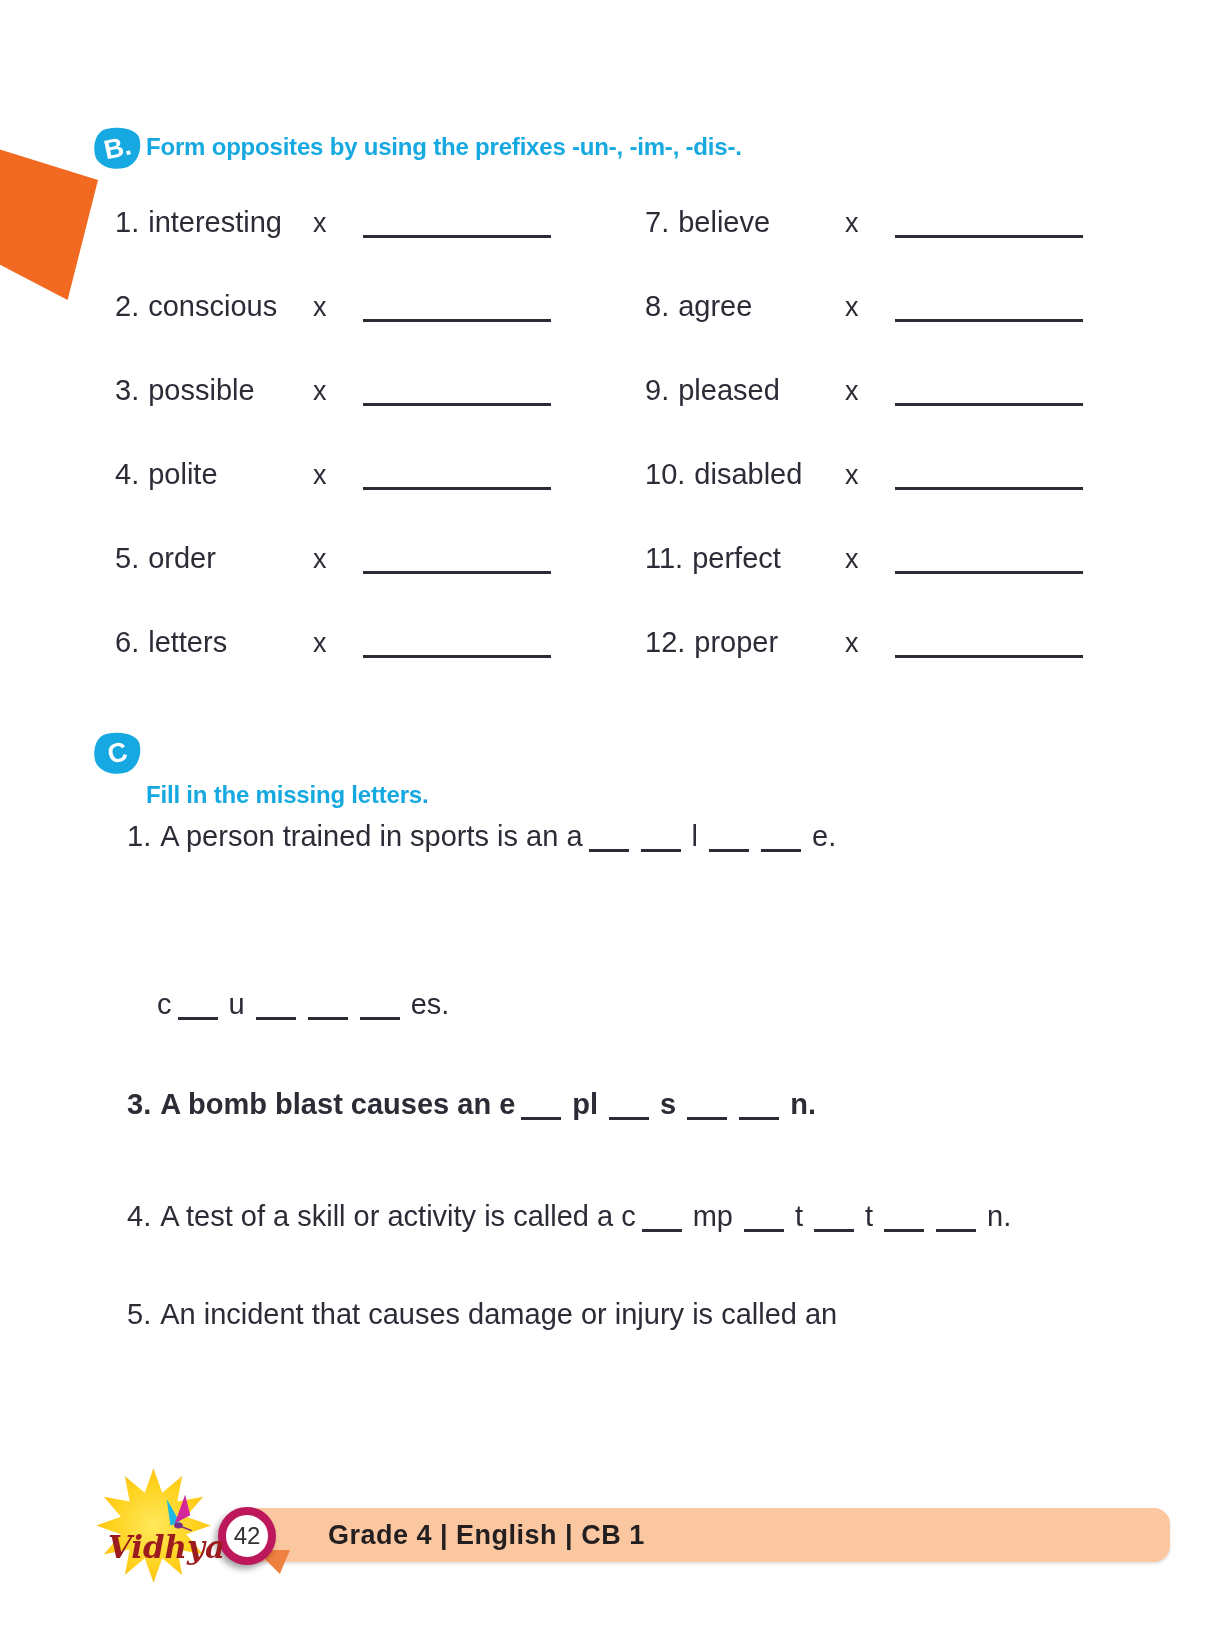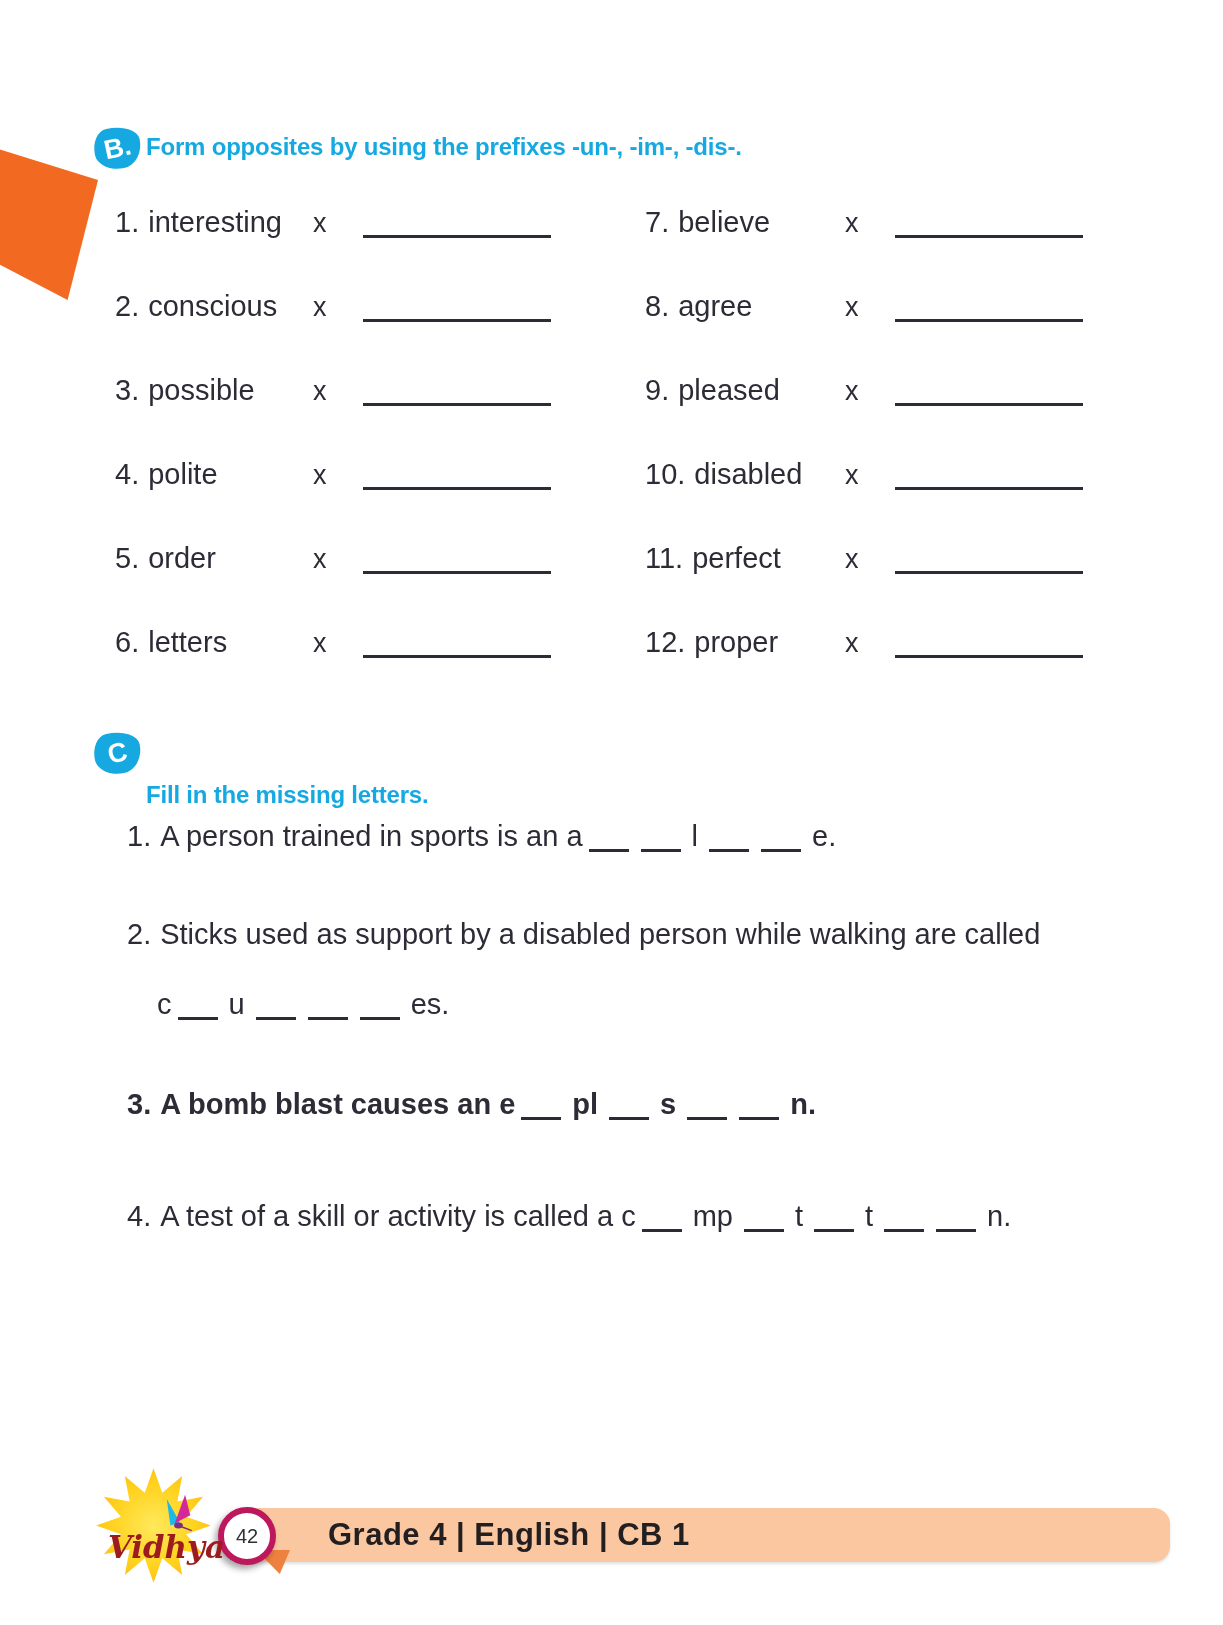--- a/index.html
+++ b/index.html
@@ -67,33 +67,33 @@
   
   .footer-bar{
     position:absolute;left:242px;top:1508px;width:928px;height:54px;
     background:var(--peach);
     border-radius:16px;
     display:flex;align-items:center;
     padding-left:86px;box-sizing:border-box;
     box-shadow:0 2px 3px rgba(0,0,0,0.12);
   }
   .footer-label{
-    font-size:31px;font-weight:bold;color:#231f20;letter-spacing:0.5px;
+    font-size:27px;font-weight:bold;color:#231f20;letter-spacing:0.5px;
   }
   .footer-wedge{
     position:absolute;left:256px;top:1550px;width:34px;height:24px;
     background:#ee8140;
     clip-path:polygon(0 0,100% 0,70% 100%);
   }
   .page-circle{
     position:absolute;left:218px;top:1507px;width:58px;height:58px;
-    background:#fff;border:6px solid #be185d;border-radius:50%;
+    background:#fff;border:8px solid #be185d;border-radius:50%;
     box-sizing:border-box;
     display:flex;align-items:center;justify-content:center;
-    font-size:20px;color:#33302f;
+    font-size:24px;color:#33302f;
     box-shadow:-3px 4px 6px rgba(0,0,0,0.35);
   }
   .logo{position:absolute;left:80px;top:1468px;}
   .logo text{
     font-family:"DejaVu Serif", serif;
     font-style:italic;font-weight:bold;
   }
 </style>
 </head>
 <body>
@@ -208,35 +208,35 @@
 
   <div class="badge" style="left:94px;top:732px;">
     <span>C</span>
   </div>
   <div class="sec-title" style="left:146px;top:738px;margin-top:43px;">Fill in the missing letters.</div>
 
   <div class="c-line" style="left:127px;top:820px;">
     <span class="c-num">1.</span><span>A person trained in sports is an a</span><span class="blank"></span><span class="blank"></span><span class="tok">l</span><span class="blank"></span><span class="blank"></span><span class="tok">e.</span>
   </div>
 
-  <div class="c-line" style="left:127px;top:918px;">
-    <span class="c-num">2.</span><span>Sticks used as support by a disabled person while walking are called</span>
-  </div>
   <div class="c-line" style="left:157px;top:988px;">
     <span>c</span><span class="blank"></span><span class="tok">u</span><span class="blank"></span><span class="blank"></span><span class="blank"></span><span class="tok">es.</span>
   </div>
 
   <div class="c-line" style="left:127px;top:1088px;font-weight:bold;">
     <span class="c-num">3.</span><span>A bomb blast causes an e</span><span class="blank"></span><span class="tok">pl</span><span class="blank"></span><span class="tok">s</span><span class="blank"></span><span class="blank"></span><span class="tok">n.</span>
   </div>
 
   <div class="c-line" style="left:127px;top:1200px;">
     <span class="c-num">4.</span><span>A test of a skill or activity is called a c</span><span class="blank"></span><span class="tok">mp</span><span class="blank"></span><span class="tok">t</span><span class="blank"></span><span class="tok">t</span><span class="blank"></span><span class="blank"></span><span class="tok">n.</span>
   </div>
 
+  <div class="c-line" style="left:127px;top:1298px;">
+    <span class="c-num">5.</span><span>An incident that causes damage or injury is called an</span>
+  </div>
 
   <div class="footer-bar">
     <span class="footer-label">Grade 4 | English | CB 1</span>
   </div>
   <div class="footer-wedge"></div>
   <div class="page-circle">
     <span>42</span>
   </div>
 
   <svg class="logo" width="147" height="115" viewBox="0 0 200 156">

